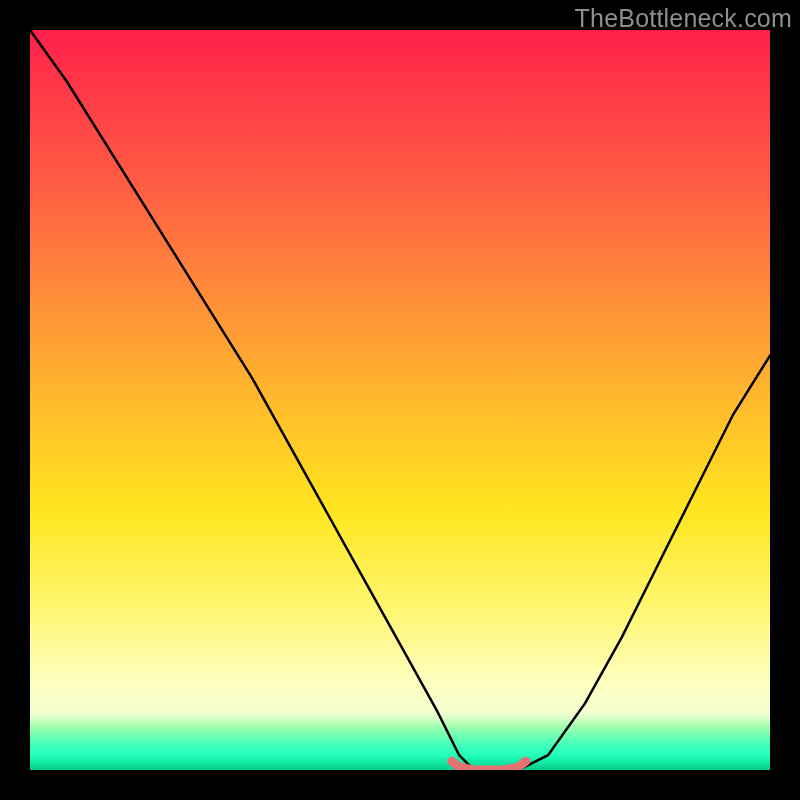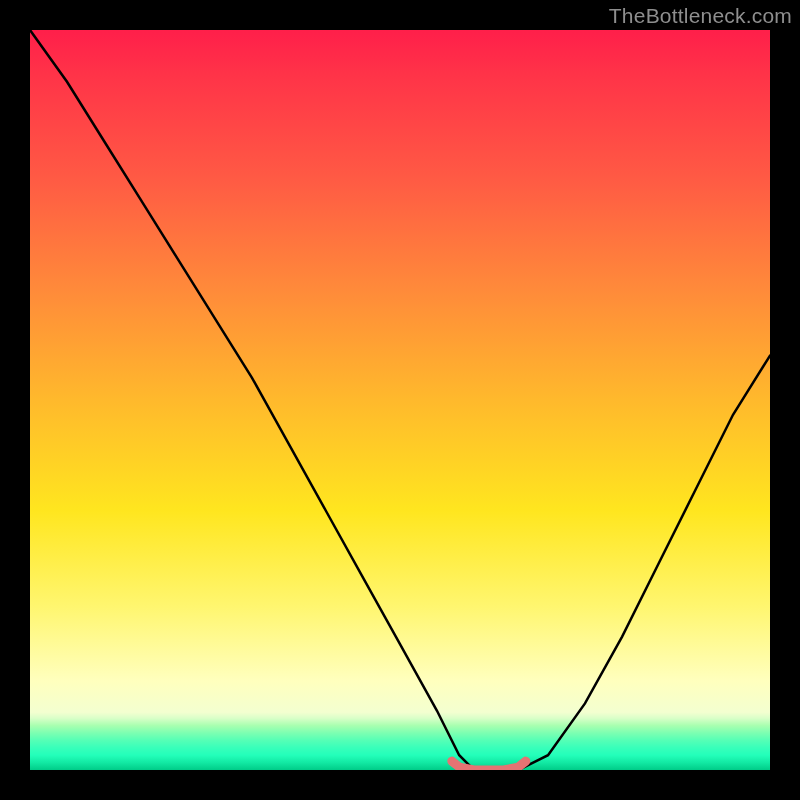--- a/index.html
+++ b/index.html
@@ -49,21 +49,21 @@
     left: 0;
     top: 0;
     width: 740px;
     height: 740px;
   }
   .watermark {
     position: absolute;
     top: 4px;
     right: 8px;
     color: #8e8e8e;
-    font-size: 21px;
+    font-size: 25px;
     font-weight: 400;
     letter-spacing: 0.2px;
   }
 </style>
 </head>
 <body>
 
 <div class="frame">
   <div class="plot-area">
     <svg class="svg-layer" viewBox="0 0 740 740" preserveAspectRatio="none">

